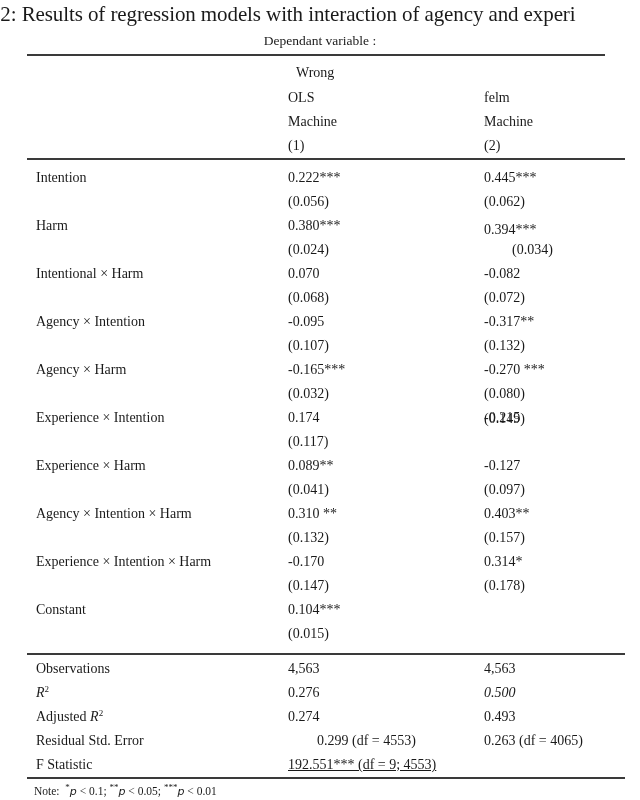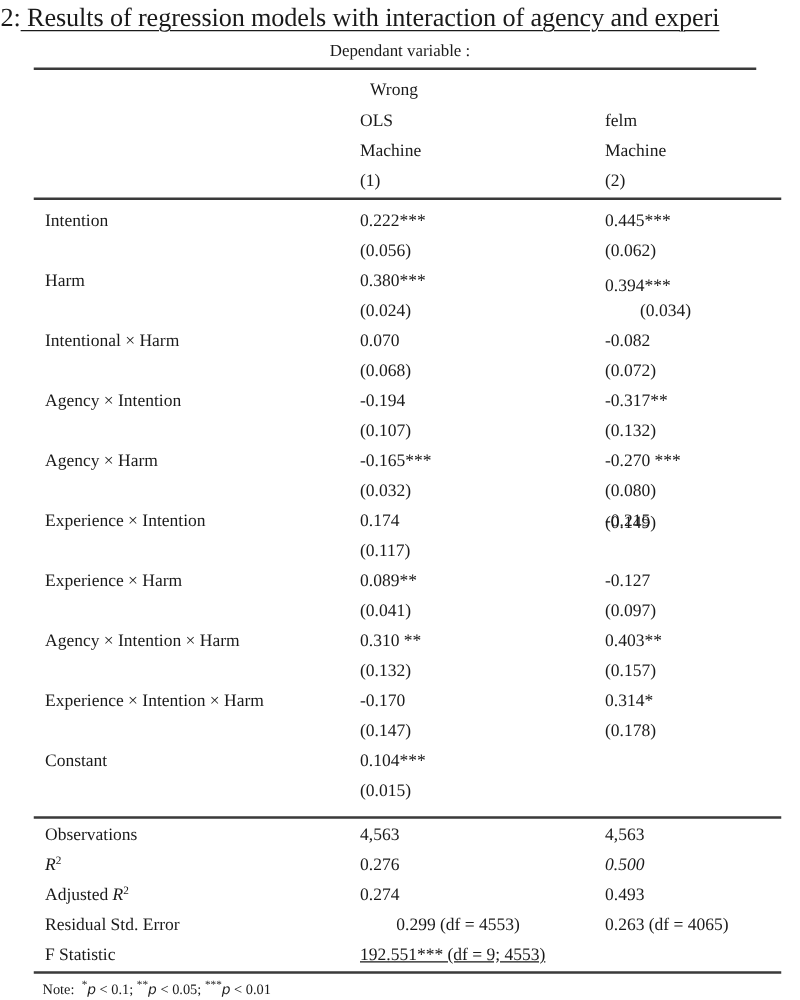--- a/index.html
+++ b/index.html
@@ -17,21 +17,20 @@
   }
   .caption {
     position: absolute;
     top: 2px;
     left: -14px;
     white-space: nowrap;
     font-size: 21px;
     letter-spacing: -0.1px;
   }
   .caption .cap-u {
-    text-decoration: underline;
     text-decoration-thickness: 1px;
     text-underline-offset: 3px;
   }
   .dep-var {
     position: absolute;
     top: 33px;
     left: 0;
     width: 640px;
     text-align: center;
     font-size: 13.5px;
@@ -91,21 +90,21 @@
     <div class="cell c1" style="top: 218px;">0.380***</div>
     <div class="cell c2" style="top: 222px;">0.394***</div>
     <div class="cell c1" style="top: 242px;">(0.024)</div>
     <div class="cell c2" style="top: 242px; margin-left: 28px;">(0.034)</div>
     <div class="cell lbl" style="top: 266px;">Intentional × Harm</div>
     <div class="cell c1" style="top: 266px;">0.070</div>
     <div class="cell c2" style="top: 266px;">-0.082</div>
     <div class="cell c1" style="top: 290px;">(0.068)</div>
     <div class="cell c2" style="top: 290px;">(0.072)</div>
     <div class="cell lbl" style="top: 314px;">Agency × Intention</div>
-    <div class="cell c1" style="top: 314px;">-0.194</div>
+    <div class="cell c1" style="top: 314px;">-0.095</div>
     <div class="cell c2" style="top: 314px;">-0.317**</div>
     <div class="cell c1" style="top: 338px;">(0.107)</div>
     <div class="cell c2" style="top: 338px;">(0.132)</div>
     <div class="cell lbl" style="top: 362px;">Agency × Harm</div>
     <div class="cell c1" style="top: 362px;">-0.165***</div>
     <div class="cell c2" style="top: 362px;">-0.270 ***</div>
     <div class="cell c1" style="top: 386px;">(0.032)</div>
     <div class="cell c2" style="top: 386px;">(0.080)</div>
     <div class="cell lbl" style="top: 410px;">Experience × Intention</div>
     <div class="cell c1" style="top: 410px;">0.174</div>

